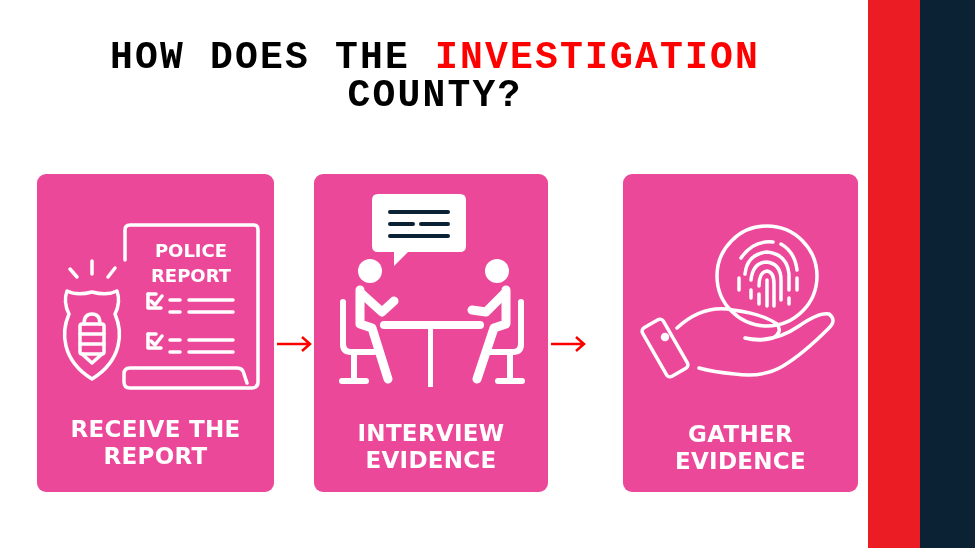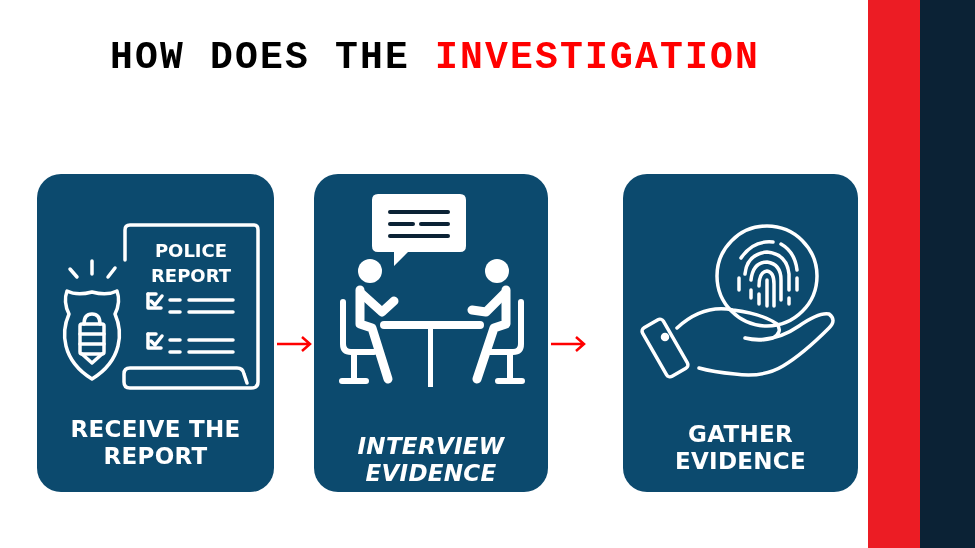--- a/index.html
+++ b/index.html
@@ -14,41 +14,42 @@
   .title {
     position: absolute; left: 20px; top: 39px; width: 830px;
     text-align: center; font-weight: bold; color: #000000;
     font-size: 38px; line-height: 38px; letter-spacing: 2.2px;
     font-family: Liberation Mono, monospace;
   }
   .title .line { display: block; white-space: nowrap; }
   .title .accent { color: #ff0000; }
 
   .card {
-    position: absolute; top: 174px; height: 318px; background: #0c4a6e;
-    border-radius: 24px;
+    position: absolute; top: 174px; height: 318px; background: #ec4899;
+    border-radius: 9px;
   }
   .card svg.icon { position: absolute; left: 0; top: 0; }
   .card .label {
     position: absolute; left: 0; width: 100%; text-align: center;
     color: #ffffff; font-weight: bold; font-size: 23px; line-height: 27px;
     font-family: "DejaVu Sans", sans-serif; letter-spacing: 0.3px;
   }
   .card .label span { display: block; white-space: nowrap; }
 
   .arrow { position: absolute; top: 336px; }
 </style>
 </head>
 <body>
 
 <div class="stripe-red"></div>
 <div class="stripe-navy"></div>
 
 <h1 class="title" style="margin:0;">
   <span class="line"><span>HOW DOES THE </span><span class="accent">INVESTIGATION</span></span>
+  <span class="line"><span>COUNTY?</span></span>
 </h1>
 
 <div class="card" style="left:37px; width:237px;">
   <svg class="icon" width="237" height="318" viewBox="0 0 237 318" fill="none" stroke="#ffffff" stroke-width="3.5" stroke-linecap="round" stroke-linejoin="round">
 
     <path d="M88 86 V56 Q88 51 93 51 H217 Q221 51 221 56 V208 Q221 214 214 214 H93 Q87 214 87 208 V200 Q87 194 93 194 H200 Q206 194 207 200 L210 209"></path>
 
     <path d="M111 120 V134 H124 M124 122"></path>
     <path d="M111 120 H119"></path>
     <path d="M114 127 L118 131 L125 122"></path>
@@ -109,21 +110,21 @@
     </g>
     <g fill="none" stroke="#ffffff" stroke-width="6" stroke-linecap="round" stroke-linejoin="round">
 
       <path d="M29 128 V170 Q29 178 37 178 H60"></path>
       <path d="M40 180 V206 M28 207 H52"></path>
 
       <path d="M207 128 V170 Q207 178 199 178 H176"></path>
       <path d="M196 180 V206 M184 207 H208"></path>
     </g>
   </svg>
-  <div class="label" style="top:259px;font-style:italic;">
+  <div class="label" style="top:246px;">
     <span>INTERVIEW</span>
     <span>EVIDENCE</span>
   </div>
 </div>
 
 <svg class="arrow" style="left:551px;" width="36" height="16" viewBox="0 0 36 16">
   <path d="M0 8 H33 M25 1 L33 8 L25 15" fill="none" stroke="#ff0000" stroke-width="2.5" stroke-linejoin="miter"></path>
 </svg>
 
 <div class="card" style="left:589px; width:235px;margin-left:34px;">

